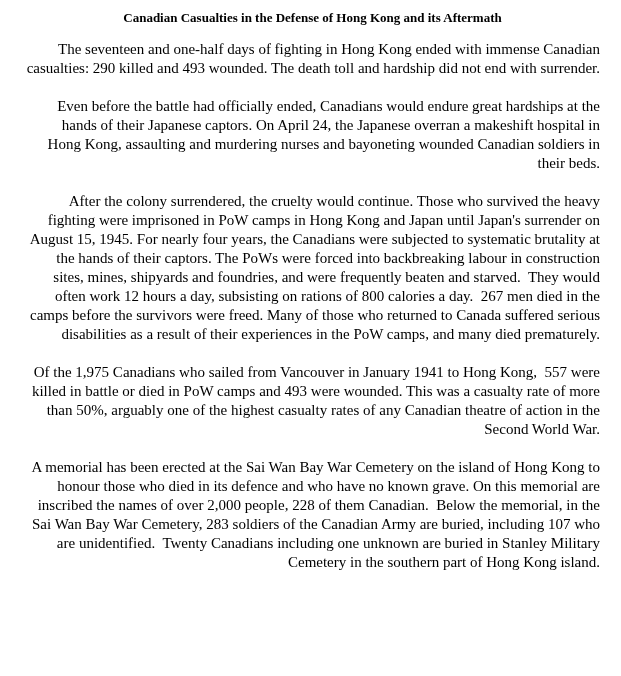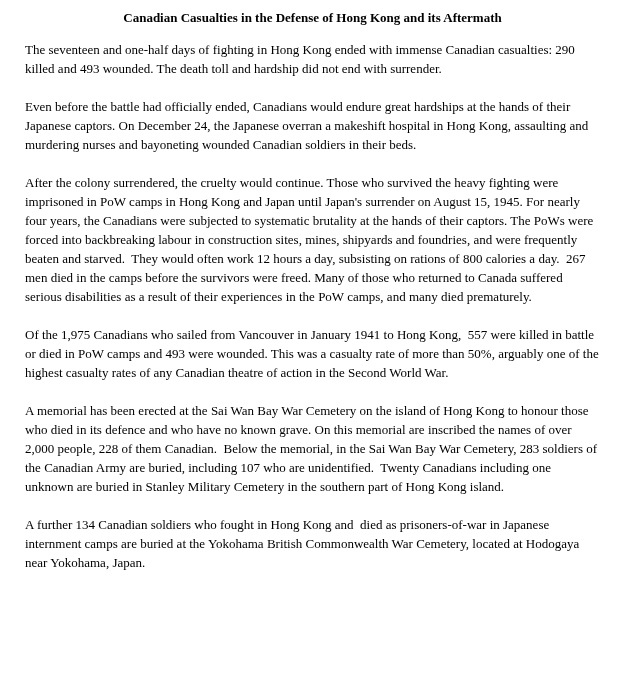--- a/index.html
+++ b/index.html
@@ -22,37 +22,36 @@
       background: #ffffff;
     }
     .doc-title {
       font-size: 13px;
       line-height: 19px;
       font-weight: bold;
       text-align: center;
       margin: 0 0 13px 0;
     }
     .doc-paragraph {
-      font-size: 13px;
+      font-size: 15px;
       line-height: 19px;
       margin: 0 0 19px 0;
       white-space: pre-wrap;
-      text-align: left;
+      text-align: right;
     }
   </style>
 </head>
 <body>
 
 <div class="page">
   <h1 class="doc-title">Canadian Casualties in the Defense of Hong Kong and its Aftermath</h1>
 
   <p class="doc-paragraph">The seventeen and one-half days of fighting in Hong Kong ended with immense Canadian casualties: 290 killed and 493 wounded. The death toll and hardship did not end with surrender.</p>
 
-  <p class="doc-paragraph">Even before the battle had officially ended, Canadians would endure great hardships at the hands of their Japanese captors. On December 24, the Japanese overran a makeshift hospital in Hong Kong, assaulting and murdering nurses and bayoneting wounded Canadian soldiers in their beds.</p>
+  <p class="doc-paragraph">Even before the battle had officially ended, Canadians would endure great hardships at the hands of their Japanese captors. On April 24, the Japanese overran a makeshift hospital in Hong Kong, assaulting and murdering nurses and bayoneting wounded Canadian soldiers in their beds.</p>
 
   <p class="doc-paragraph">After the colony surrendered, the cruelty would continue. Those who survived the heavy fighting were imprisoned in PoW camps in Hong Kong and Japan until Japan's surrender on August 15, 1945. For nearly four years, the Canadians were subjected to systematic brutality at the hands of their captors. The PoWs were forced into backbreaking labour in construction sites, mines, shipyards and foundries, and were frequently beaten and starved.  They would often work 12 hours a day, subsisting on rations of 800 calories a day.  267 men died in the camps before the survivors were freed. Many of those who returned to Canada suffered serious disabilities as a result of their experiences in the PoW camps, and many died prematurely.</p>
 
   <p class="doc-paragraph">Of the 1,975 Canadians who sailed from Vancouver in January 1941 to Hong Kong,  557 were killed in battle or died in PoW camps and 493 were wounded. This was a casualty rate of more than 50%, arguably one of the highest casualty rates of any Canadian theatre of action in the Second World War.</p>
 
   <p class="doc-paragraph">A memorial has been erected at the Sai Wan Bay War Cemetery on the island of Hong Kong to honour those who died in its defence and who have no known grave. On this memorial are inscribed the names of over 2,000 people, 228 of them Canadian.  Below the memorial, in the Sai Wan Bay War Cemetery, 283 soldiers of the Canadian Army are buried, including 107 who are unidentified.  Twenty Canadians including one unknown are buried in Stanley Military Cemetery in the southern part of Hong Kong island.</p>
 
-  <p class="doc-paragraph">A further 134 Canadian soldiers who fought in Hong Kong and  died as prisoners-of-war in Japanese internment camps are buried at the Yokohama British Commonwealth War Cemetery, located at Hodogaya near Yokohama, Japan.</p>
 </div>
 
 </body></html>

